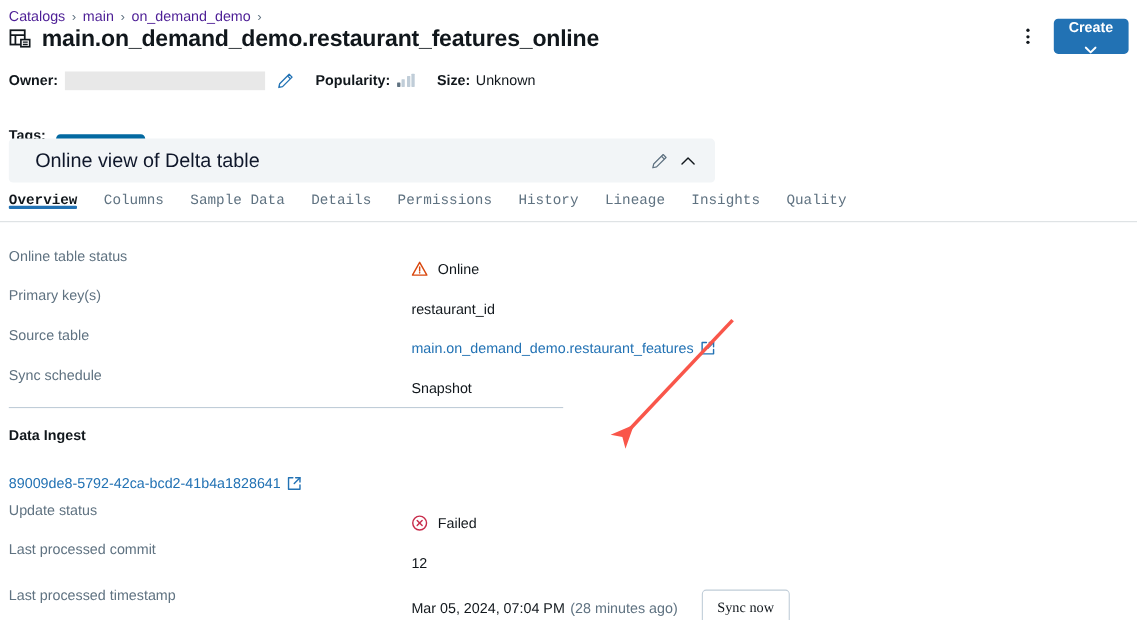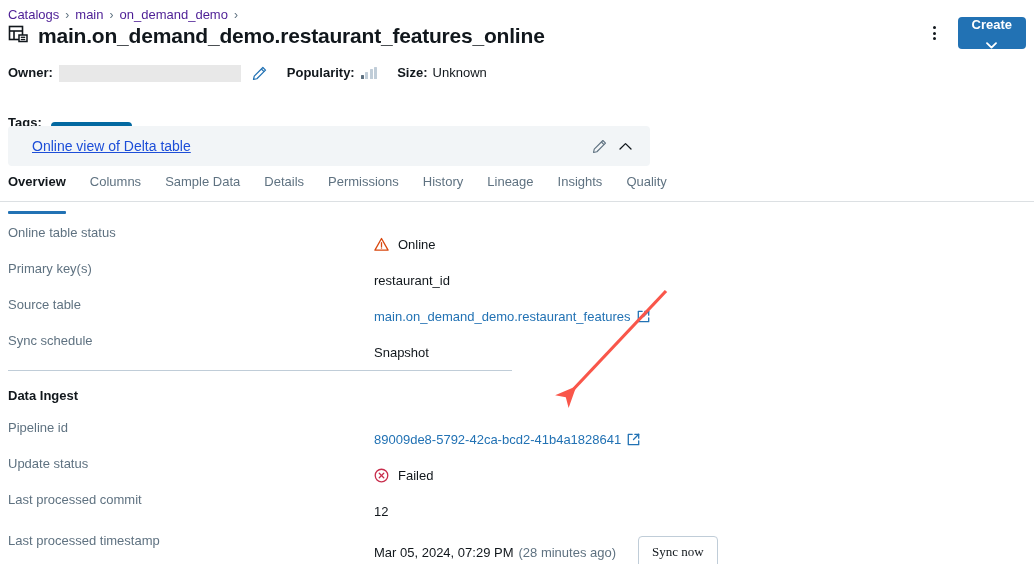--- a/index.html
+++ b/index.html
@@ -18,21 +18,21 @@
     position: absolute; left: 8px; top: 6px;
     display: flex; align-items: center; gap: 6px;
     font-size: 13px; line-height: 18px;
   }
   .crumb { color: #4c1d95; cursor: pointer; white-space: nowrap; }
   .crumb-sep { color: #5f7281; font-size: 12px; }
 
   
   .title-row {
     position: absolute; left: 8px; top: 24px; right: 8px;
-    display: flex; 
+    display: flex; align-items: center;
   }
   .title-icon { width: 22px; height: 22px; margin-right: 8px; flex: none; display:block; }
   .title-text {
     font-size: 21px; font-weight: 700; letter-spacing: -0.2px;
     color: #11171c; white-space: nowrap;
   }
   .title-actions {
     position: absolute; right: 0px; top: -7px;
     display: flex; align-items: center; gap: 8px;
   }
@@ -81,32 +81,32 @@
     font-family: "Liberation Sans", sans-serif;
     margin-top: 24px;
   }
 
   
   .desc-box {
     position: absolute; left: 8px; top: 126px; width: 642px; height: 40px;
     background: #f2f5f7; border-radius: 4px;
     display: flex; align-items: center; padding: 0 12px 0 24px;
   }
-  .desc-text { font-size: 14px; color: #1d4ed8; flex: 1; text-decoration: underline; }
+  .desc-text { font-size: 18px; color: #0f172a; flex: 1; }
   .desc-act { width: 26px; height: 26px; display:flex; align-items:center; justify-content:center; cursor:pointer; }
 
   
   .tabs {
     position: absolute; left: 0; top: 174px; width: 1034px; height: 28px;
     display: flex; align-items: flex-start; padding-left: 8px;
     border-bottom: 1px solid #dce0e3;
   }
   .tab {
-    font-size: 13px; color: #5f7281; padding: 0 12px 24px 12px;
-    cursor: pointer; white-space: nowrap; position: relative;
+    font-size: 13px; color: #5f7281; padding: 0 12px 0 12px;
+    cursor: pointer; white-space: nowrap; position: relative; font-family: Liberation Mono, monospace;
   }
   .tab:first-child { padding-left: 0; }
   .tab.active { color: #11171c; font-weight: 700; }
   .tab.active::after {
     content:""; position:absolute; left:0; right:12px; bottom:-1px;
     height: 3px; background:#2272b4; border-radius: 1px;
   }
 
   
   .rows { position: absolute; left: 8px; top: 214px; width: 1000px; }
@@ -257,21 +257,20 @@
     <div class="row">
       <div class="row-label">Sync schedule</div>
       <div class="row-value">Snapshot</div>
     </div>
 
     <div class="divider"></div>
 
     <div class="section-title">Data Ingest</div>
 
     <div class="row">
-      <div class="row-label">Pipeline id</div>
       <div class="row-value">
         <span class="link">89009de8-5792-42ca-bcd2-41b4a1828641</span>
         <svg class="ext-icon" viewBox="0 0 14 14">
           <path d="M5.6 1.4 H1.4 V12.6 H12.6 V8.4" fill="none" stroke="#2272b4" stroke-width="1.4" stroke-linecap="round" stroke-linejoin="round"></path>
           <path d="M8.4 1.4 H12.6 V5.6" fill="none" stroke="#2272b4" stroke-width="1.4" stroke-linecap="round" stroke-linejoin="round"></path>
           <line x1="12.6" y1="1.4" x2="7" y2="7" stroke="#2272b4" stroke-width="1.4" stroke-linecap="round"></line>
         </svg>
       </div>
     </div>
 
@@ -288,21 +287,21 @@
     </div>
 
     <div class="row">
       <div class="row-label">Last processed commit</div>
       <div class="row-value">12</div>
     </div>
 
     <div class="row" style="height:46px;">
       <div class="row-label">Last processed timestamp</div>
       <div class="row-value">
-        <span>Mar 05, 2024, 07:29 PM</span>
+        <span>Mar 05, 2024, 07:04 PM</span>
         <span class="muted">(28 minutes ago)</span>
         <button class="btn-sync">Sync now</button>
       </div>
     </div>
 
   </div>
 
   <svg class="annot">
     <defs>
       <marker id="ah" markerWidth="7" markerHeight="7" refX="4.2" refY="3.5" orient="auto">

